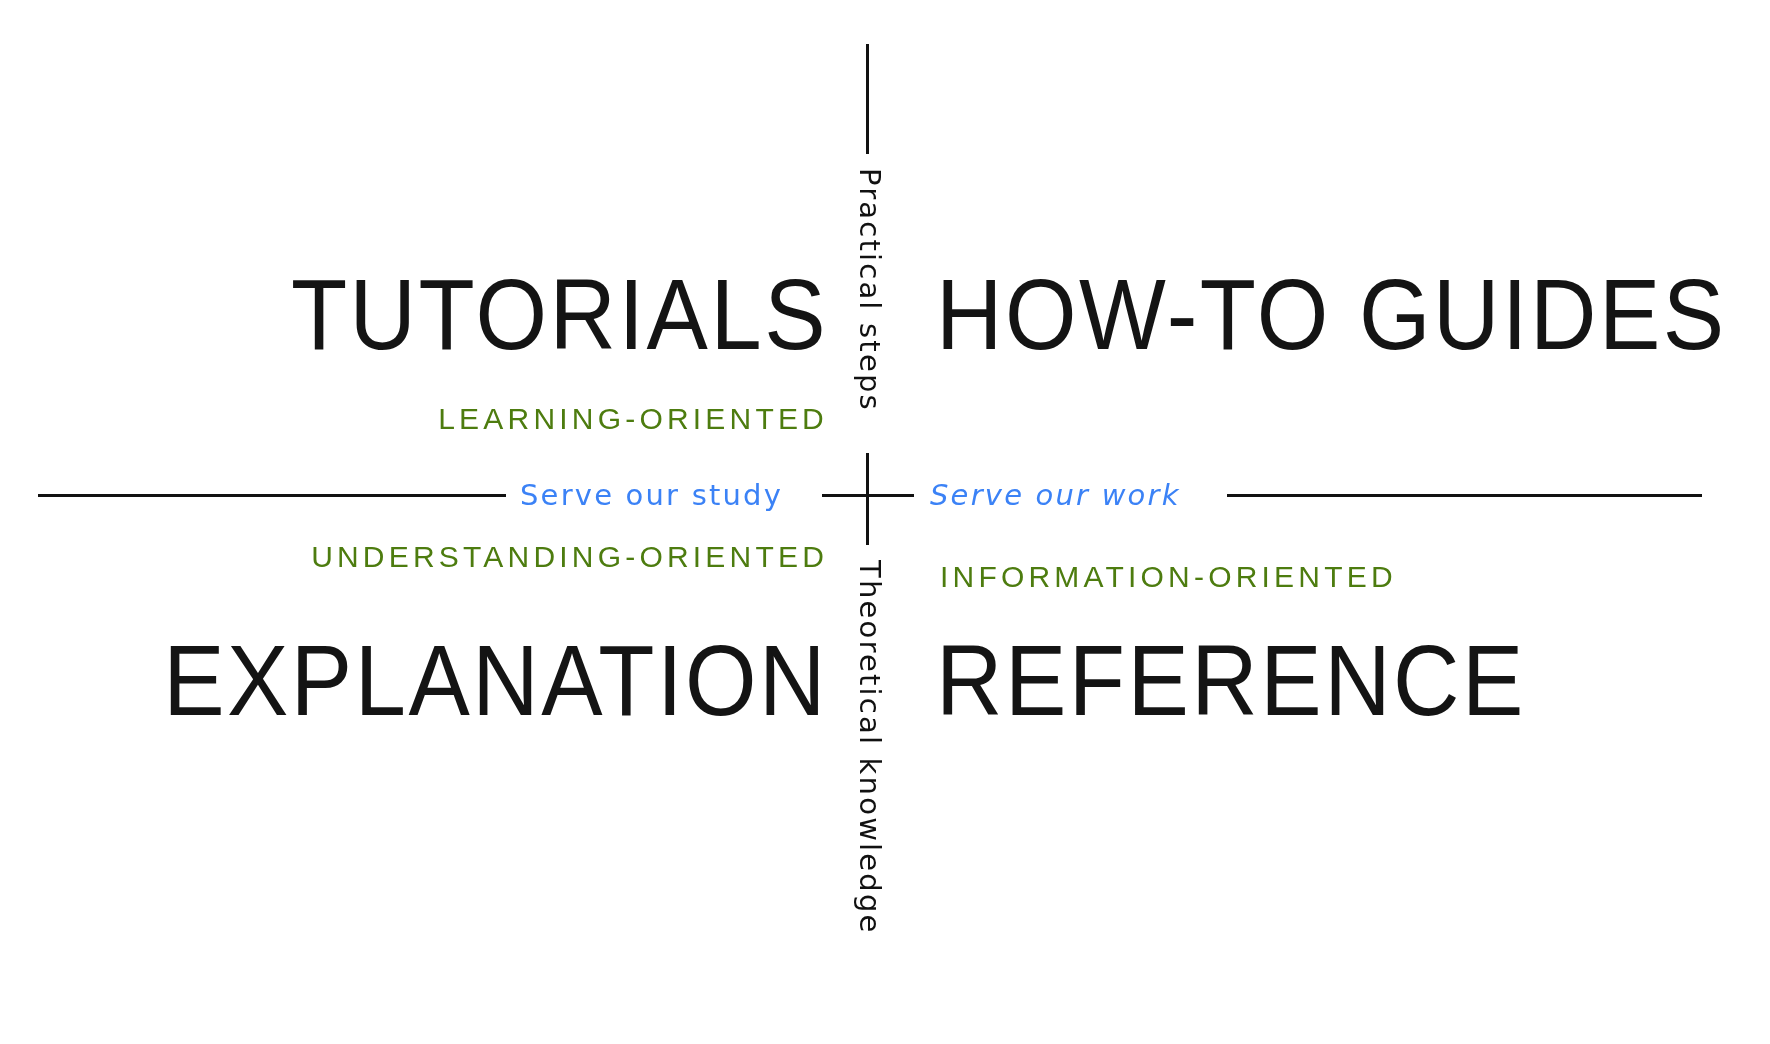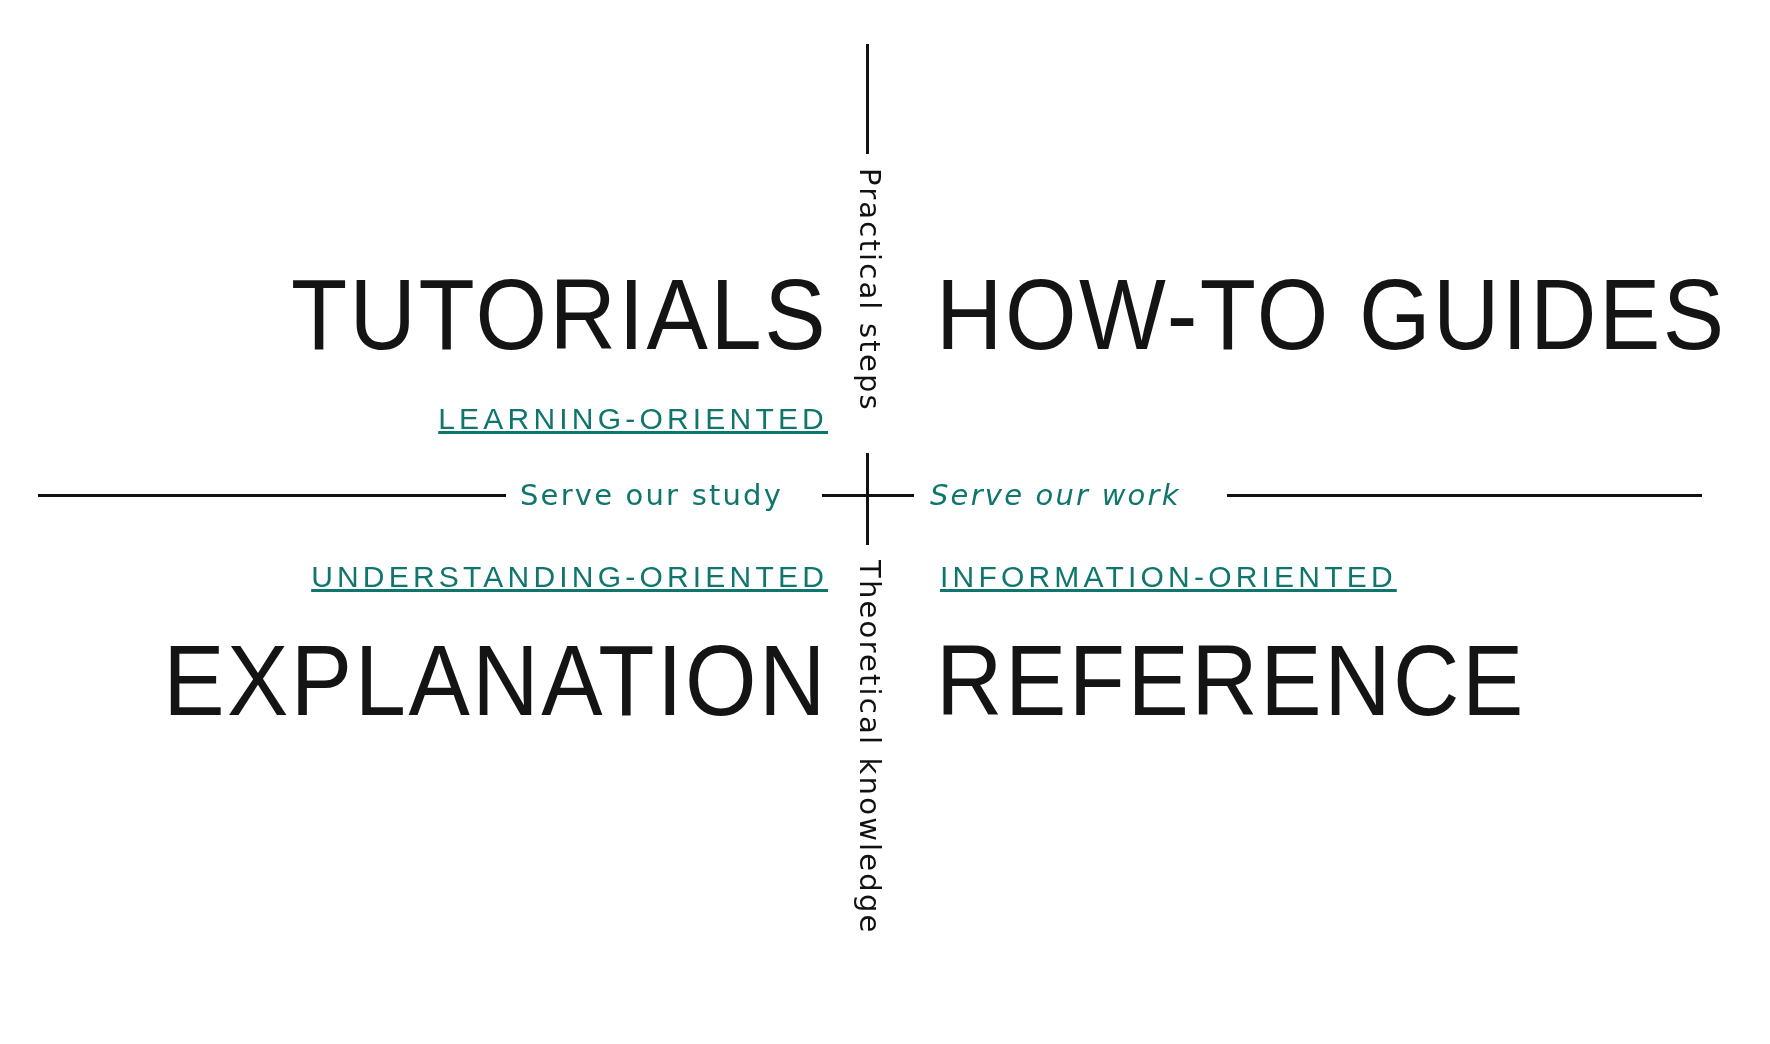--- a/index.html
+++ b/index.html
@@ -53,56 +53,55 @@
     line-height: 1;
     transform: scaleY(1.08);
     transform-origin: left bottom;
   }
   .quad-sub {
     position: absolute;
     font-family: "Liberation Sans", sans-serif;
     font-weight: 400;
     font-size: 30px;
     letter-spacing: 4.2px;
-    color: #0f766e;
+    color: #4d7c0f;
     white-space: nowrap;
     line-height: 1;
-    text-decoration: underline;
   }
 
   
   #title-tutorials { left: 352px; top: 272px; }
   #sub-tutorials   { left: 340px; top: 404px; }
 
   
   #title-howto { left: 936px; top: 272px; }
   #sub-howto   { left: 940px; top: 404px; }
 
   
-  #sub-explanation   { left: 183px; top: 562px; text-align: center; }
+  #sub-explanation   { left: 183px; top: 542px; text-align: center; }
   #title-explanation { left: 228px; top: 638px; }
 
   
   #sub-reference   { left: 940px; top: 562px; }
   #title-reference { left: 936px; top: 638px; }
 
   
   .align-right {
     transform-origin: right bottom;
     text-align: right;
   }
 
   
   .axis-caption {
     position: absolute;
     font-family: "DejaVu Sans", sans-serif;
     font-weight: 400;
     font-size: 29px;
     letter-spacing: 2.2px;
-    color: #0f766e;
+    color: #3b82f6;
     white-space: nowrap;
     line-height: 1;
   }
   #cap-study { left: 520px; top: 481px; }
   #cap-work  { left: 930px; top: 481px; font-style: italic; }
 
   
   .axis-caption-v {
     position: absolute;
     font-family: "DejaVu Sans", sans-serif;

